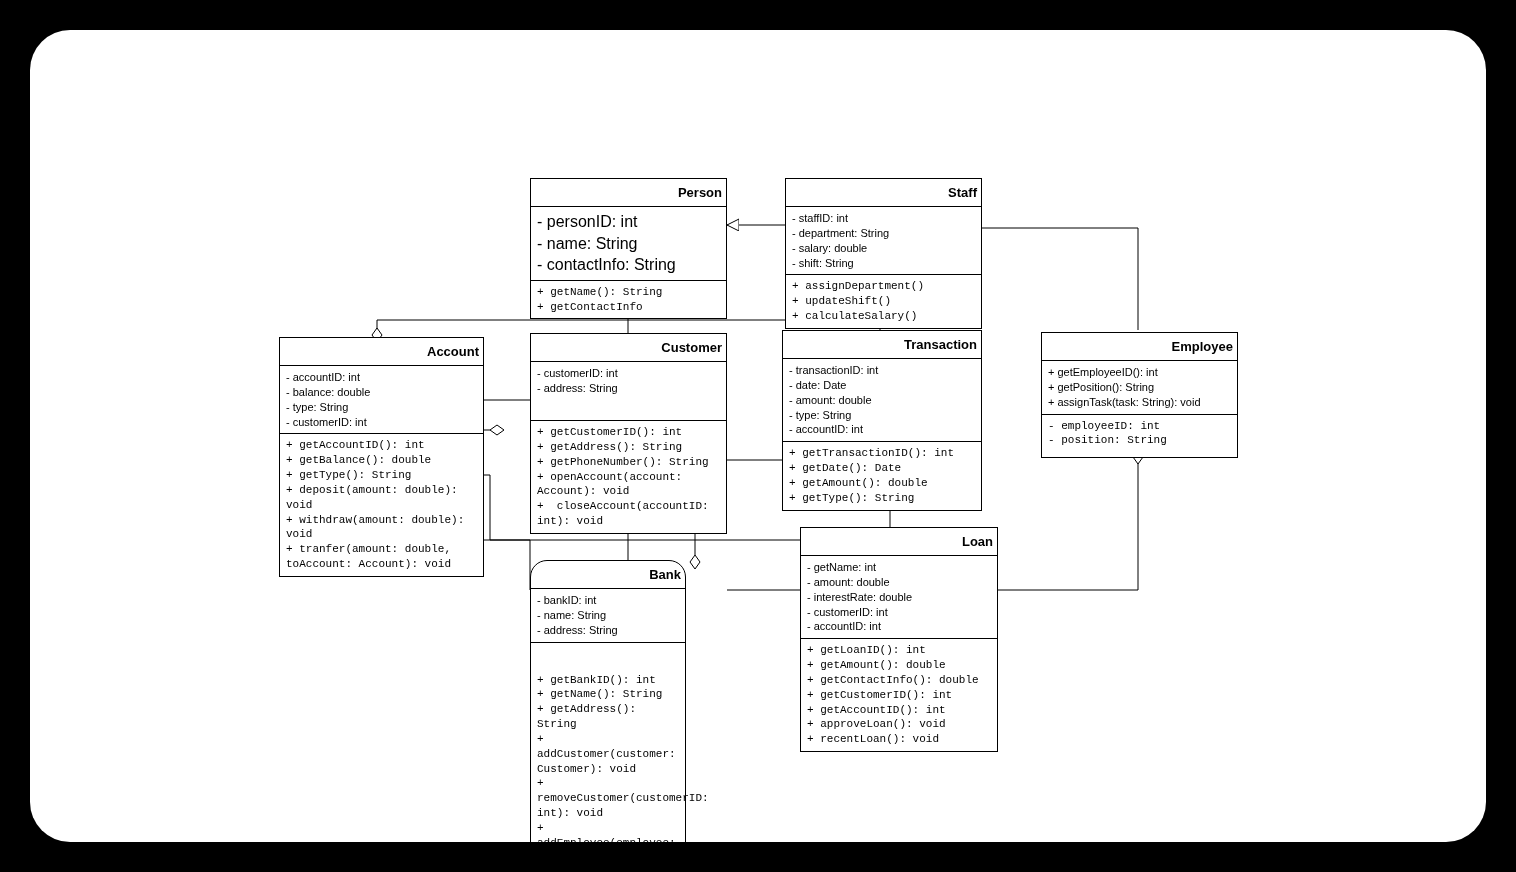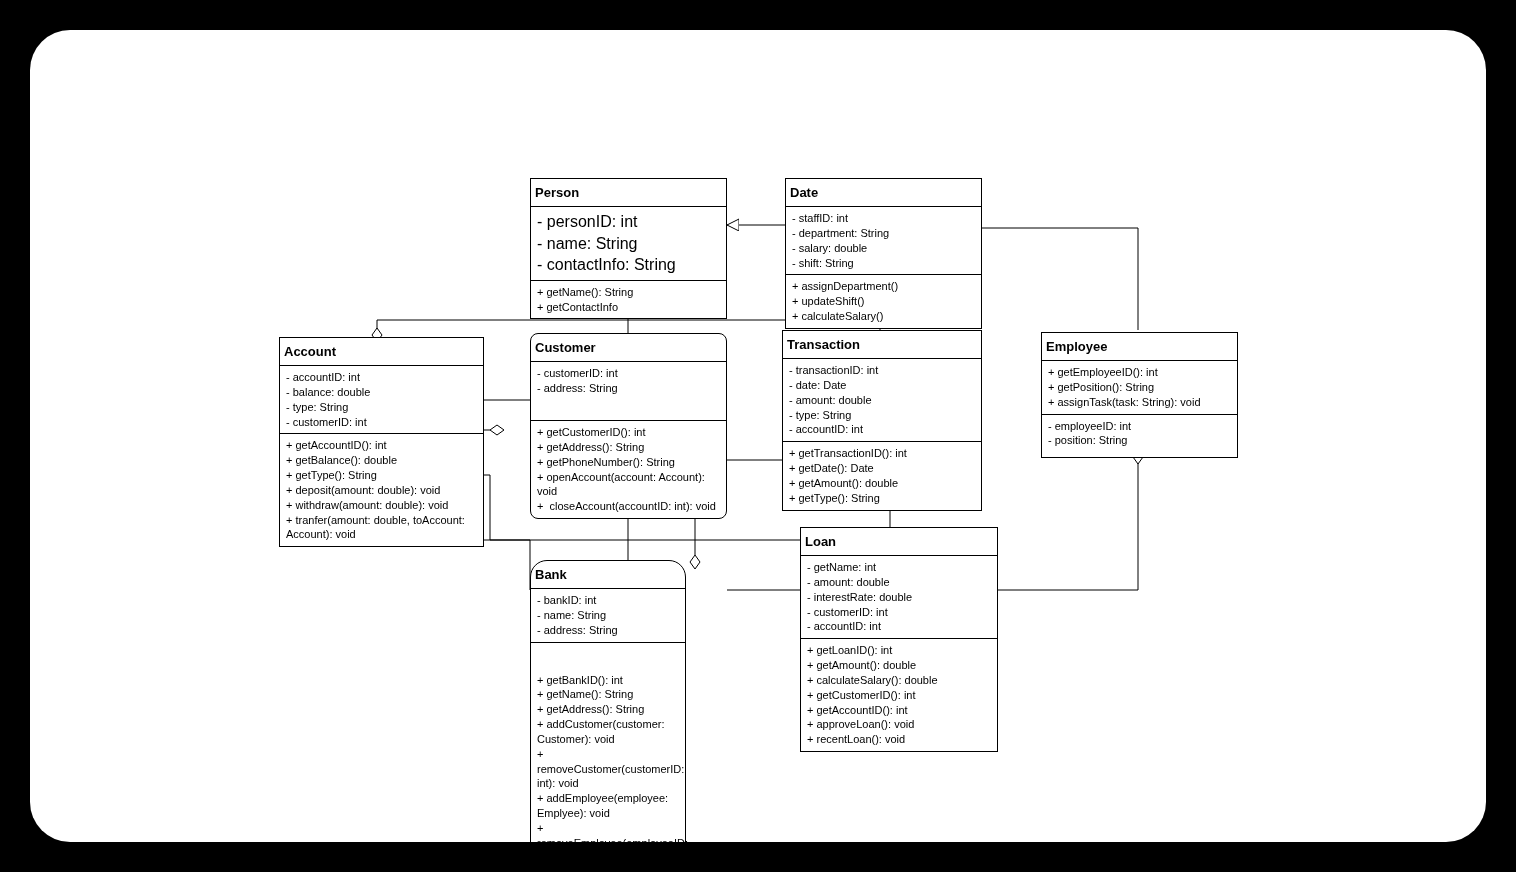--- a/index.html
+++ b/index.html
@@ -26,34 +26,35 @@
     width: 1456px;
     height: 812px;
   }
   .class-box {
     position: absolute;
     background: #fff;
     border: 1px solid #000;
     box-sizing: border-box;
   }
   .class-title {
-    text-align: left;
+    text-align: right;
     font-weight: bold;
     padding: 6px 4px 6px 4px;
     border-bottom: 1px solid #000;
     font-size: 13px;
   }
   .class-section {
     border-bottom: 1px solid #000;
     padding: 4px 6px;
     font-size: 11px;
     line-height: 1.35;
   }
   .class-section:last-child {
     border-bottom: none;
+    font-family: Liberation Mono, monospace;
   }
   .class-section .row {
     white-space: pre-wrap;
   }
   svg.connectors {
     position: absolute;
     left: 0;
     top: 0;
     width: 1456px;
     height: 812px;
@@ -128,21 +129,21 @@
         <div class="row">- name: String</div>
         <div class="row">- contactInfo: String</div>
       </div>
       <div class="class-section" style="font-size:11px;">
         <div class="row">+ getName(): String</div>
         <div class="row">+ getContactInfo</div>
       </div>
     </div>
 
     <div class="class-box" style="left:755px; top:148px; width:197px;">
-      <div class="class-title">Date</div>
+      <div class="class-title">Staff</div>
       <div class="class-section">
         <div class="row">- staffID: int</div>
         <div class="row">- department: String</div>
         <div class="row">- salary: double</div>
         <div class="row">- shift: String</div>
       </div>
       <div class="class-section">
         <div class="row">+ assignDepartment()</div>
         <div class="row">+ updateShift()</div>
         <div class="row">+ calculateSalary()</div>
@@ -160,21 +161,21 @@
       <div class="class-section">
         <div class="row">+ getAccountID(): int</div>
         <div class="row">+ getBalance(): double</div>
         <div class="row">+ getType(): String</div>
         <div class="row">+ deposit(amount: double): void</div>
         <div class="row">+ withdraw(amount: double): void</div>
         <div class="row">+ tranfer(amount: double, toAccount: Account): void</div>
       </div>
     </div>
 
-    <div class="class-box" style="left:500px; top:303px; width:197px;border-radius:8px;">
+    <div class="class-box" style="left:500px; top:303px; width:197px;">
       <div class="class-title">Customer</div>
       <div class="class-section" style="min-height:50px;">
         <div class="row">- customerID: int</div>
         <div class="row">- address: String</div>
       </div>
       <div class="class-section">
         <div class="row">+ getCustomerID(): int</div>
         <div class="row">+ getAddress(): String</div>
         <div class="row">+ getPhoneNumber(): String</div>
         <div class="row">+ openAccount(account: Account): void</div>
@@ -217,21 +218,21 @@
       <div class="class-section">
         <div class="row">- getName: int</div>
         <div class="row">- amount: double</div>
         <div class="row">- interestRate: double</div>
         <div class="row">- customerID: int</div>
         <div class="row">- accountID: int</div>
       </div>
       <div class="class-section">
         <div class="row">+ getLoanID(): int</div>
         <div class="row">+ getAmount(): double</div>
-        <div class="row">+ calculateSalary(): double</div>
+        <div class="row">+ getContactInfo(): double</div>
         <div class="row">+ getCustomerID(): int</div>
         <div class="row">+ getAccountID(): int</div>
         <div class="row">+ approveLoan(): void</div>
         <div class="row">+ recentLoan(): void</div>
       </div>
     </div>
 
     <div class="class-box" style="left:500px; top:530px; width:156px;border-radius:17px;">
       <div class="class-title">Bank</div>
       <div class="class-section" style="min-height:40px;">

